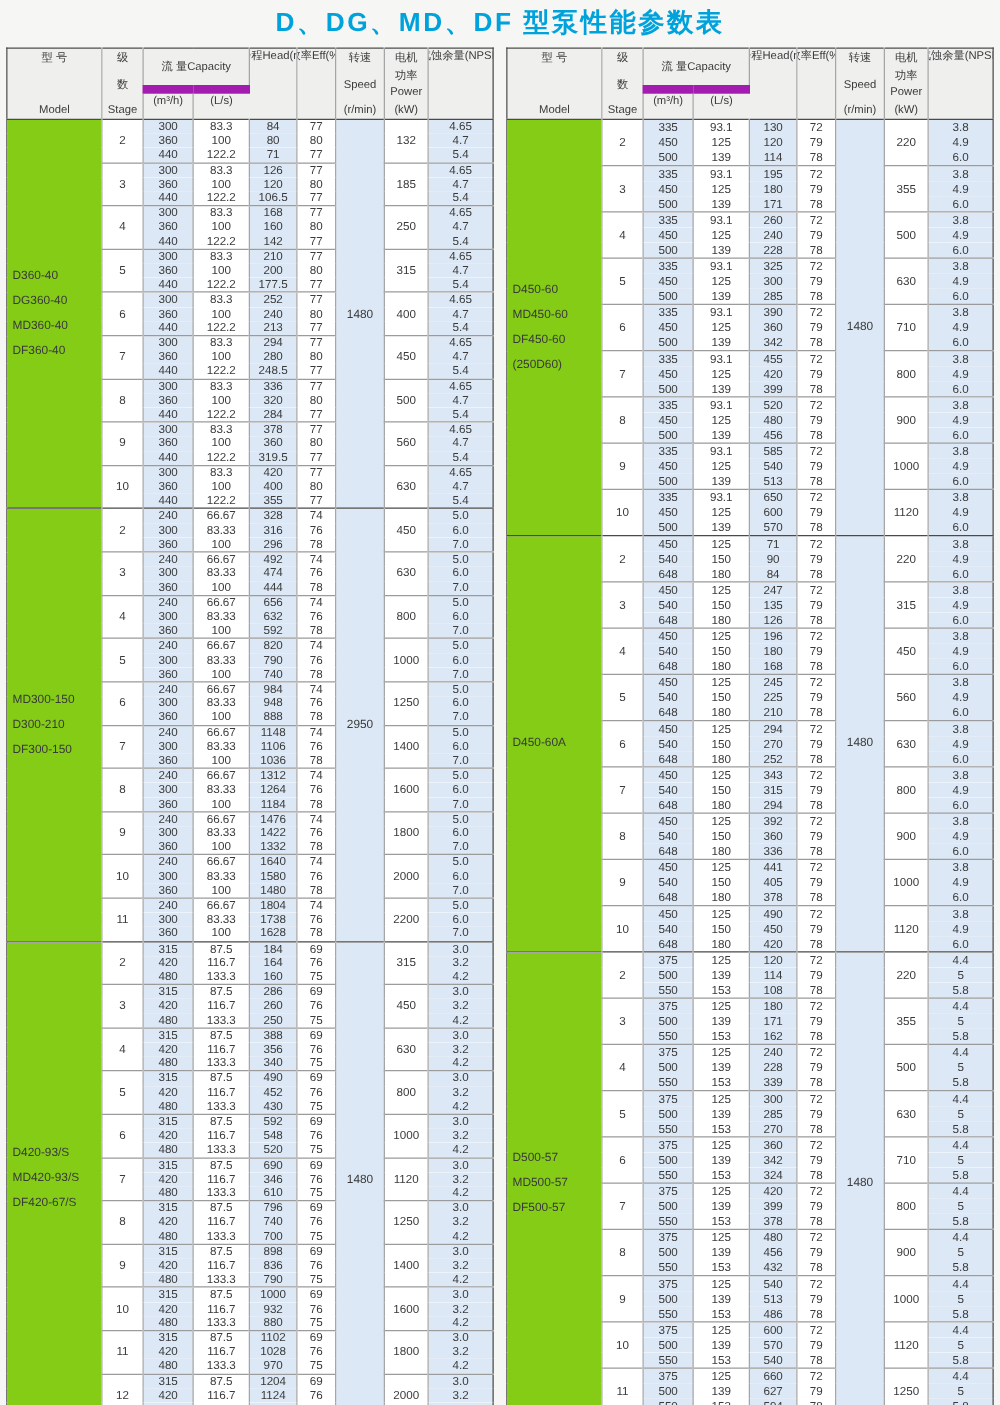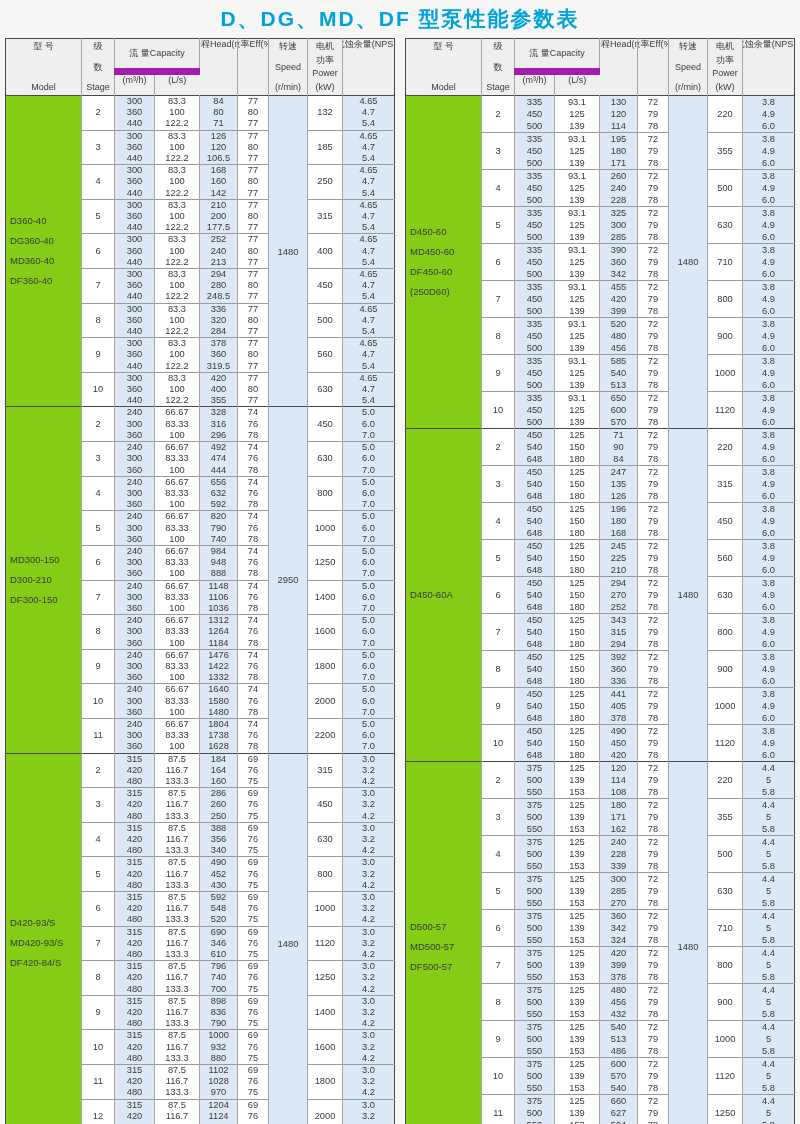--- a/index.html
+++ b/index.html
@@ -607,21 +607,21 @@
               <td class="c-head">1628</td>
               <td class="c-eff">78</td>
               <td class="c-npsh">7.0</td>
             </tr>
           </tbody>
           <tbody class="sec">
             <tr>
               <td class="c-model" rowspan="33">
                 <div>D420-93/S</div>
                 <div>MD420-93/S</div>
-                <div>DF420-84/S</div>
+                <div>DF420-67/S</div>
               </td>
               <td class="c-stage" rowspan="3">2</td>
               <td class="c-m3h">315</td>
               <td class="c-ls">87.5</td>
               <td class="c-head">184</td>
               <td class="c-eff">69</td>
               <td class="c-speed" rowspan="33">1480</td>
               <td class="c-power" rowspan="3">315</td>
               <td class="c-npsh">3.0</td>
             </tr>

